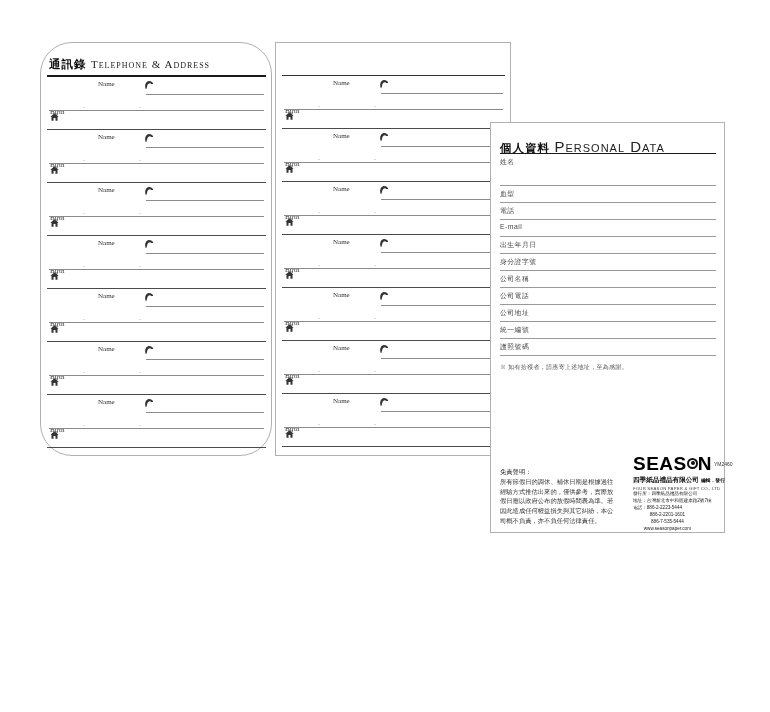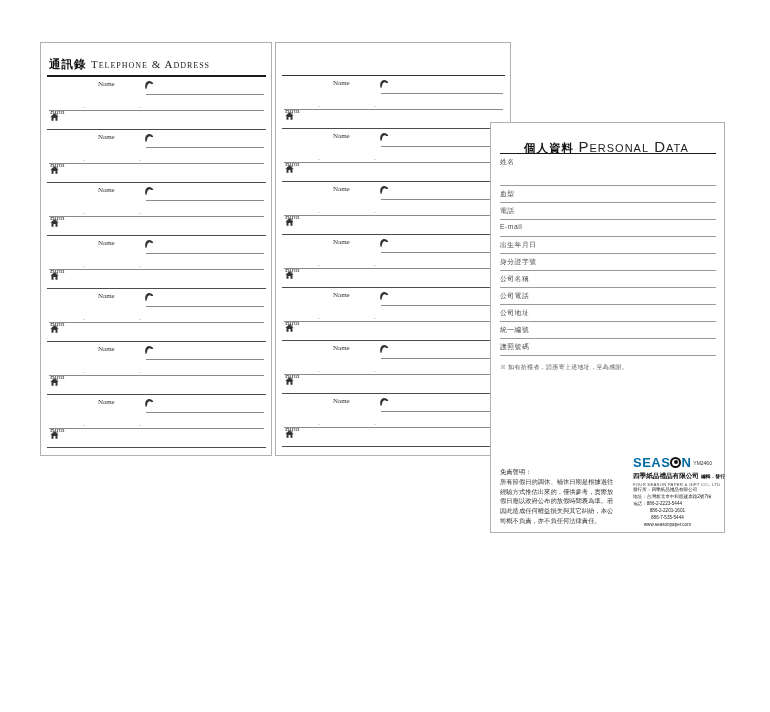--- a/index.html
+++ b/index.html
@@ -3,21 +3,21 @@
 <meta charset="utf-8">
 <style>
   html,body{margin:0;padding:0;background:#fff;}
   .canvas{position:relative;width:770px;height:712px;background:#ffffff;overflow:hidden;
           font-family:"Liberation Sans", sans-serif;color:#222;}
   
   .main-title{position:absolute;top:7px;left:0;width:100%;text-align:center;
               font-size:17px;font-weight:bold;letter-spacing:1.5px;color:#111;}
   
   .page{position:absolute;background:#fff;border:1px solid #b0b0b0;box-sizing:border-box;}
-  .page-a{left:40px;top:42px;width:232px;height:414px;}
+  .page-a{left:40px;top:42px;width:232px;height:414px;border-radius:32px;}
   .page-b{left:275px;top:42px;width:236px;height:414px;}
   .page-c{left:490px;top:122px;width:235px;height:411px;z-index:5;}
   
   .ab-header{position:absolute;left:8px;top:11px;right:6px;white-space:nowrap;}
   .ab-header .zh{font-size:11.5px;font-weight:bold;color:#111;letter-spacing:1px;}
   .ab-header .en{font-family:"Liberation Serif", serif;font-variant:small-caps;
                  font-size:11px;letter-spacing:1px;color:#222;}
   
   .entries{position:absolute;left:6px;right:5px;top:32px;}
   .page-a .entries{border-top:2px solid #1a1a1a;}
@@ -29,35 +29,35 @@
         font-family:"Liberation Serif", serif;font-size:7px;color:#333;margin-top:6px;}
   .entry .birth-marks{position:absolute;left:36px;top:25px;font-size:7px;color:#777;
         letter-spacing:26px;}
   .entry .phone-icon{position:absolute;left:96px;top:3px;width:11px;height:9px;}
   .entry .phone-line{position:absolute;left:99px;right:2px;top:17px;border-top:1px solid #8a8a8a;}
   .entry .birth-line{position:absolute;left:2px;right:2px;top:33px;border-top:1px solid #8a8a8a;}
   .entry .home-icon{position:absolute;left:3px;top:36px;width:9px;height:8px;}
   svg.glyph{display:block;width:100%;height:100%;fill:#333;}
   
   .pd-header{position:absolute;left:9px;top:15px;right:8px;white-space:nowrap;}
-  .pd-header .zh{font-size:11.5px;font-weight:bold;color:#111;letter-spacing:1px;margin-left:24px;}
+  .pd-header .zh{font-size:11.5px;font-weight:bold;color:#111;letter-spacing:1px;}
   .pd-header .en{font-family:Liberation Sans, sans-serif;font-variant:small-caps;
                  font-size:15px;letter-spacing:1px;color:#222;}
   .pd-rule{position:absolute;left:9px;right:8px;top:30px;border-top:1.5px solid #1a1a1a;}
   .pd-fields{position:absolute;left:9px;right:8px;top:31px;}
   .pd-row{position:relative;border-bottom:1px solid #9a9a9a;height:17px;box-sizing:border-box;}
   .pd-row.tall{height:32px;}
   .pd-row .pd-label{position:absolute;left:0;top:3px;font-size:6.8px;color:#444;letter-spacing:0.5px;}
   .pd-note{position:absolute;left:9px;top:240px;font-size:6px;color:#555;letter-spacing:0.3px;}
   
   .disclaimer{position:absolute;left:9px;top:344px;width:128px;font-size:6.3px;
               line-height:1.55;color:#333;}
   .publisher{position:absolute;left:142px;top:330px;width:86px;}
   .logo-row{white-space:nowrap;}
-  .logo-word{font-weight:bold;font-size:13px;letter-spacing:0.5px;color:#0369a1;vertical-align:middle;}
+  .logo-word{font-weight:bold;font-size:19px;letter-spacing:0.5px;color:#000000;vertical-align:middle;}
   .logo-o{display:inline-block;width:11px;height:11px;border:2.2px solid #111;border-radius:50%;
           vertical-align:-1px;position:relative;box-sizing:border-box;}
   .logo-o::after{content:"";position:absolute;left:2px;top:1px;width:4px;height:4px;
           background:#111;border-radius:50%;}
   .logo-model{font-size:5px;color:#333;margin-left:2px;vertical-align:middle;}
   .pub-company{font-size:6.6px;font-weight:bold;color:#111;margin-top:1px;white-space:nowrap;}
   .pub-company .suffix{font-size:4.8px;font-weight:bold;margin-left:2px;}
   .pub-en{font-size:4.3px;color:#444;letter-spacing:0.2px;margin-top:1px;white-space:nowrap;}
   .pub-line{font-size:4.6px;color:#222;line-height:1.5;white-space:nowrap;}
   .pub-line.centered{text-align:center;width:80%;}

